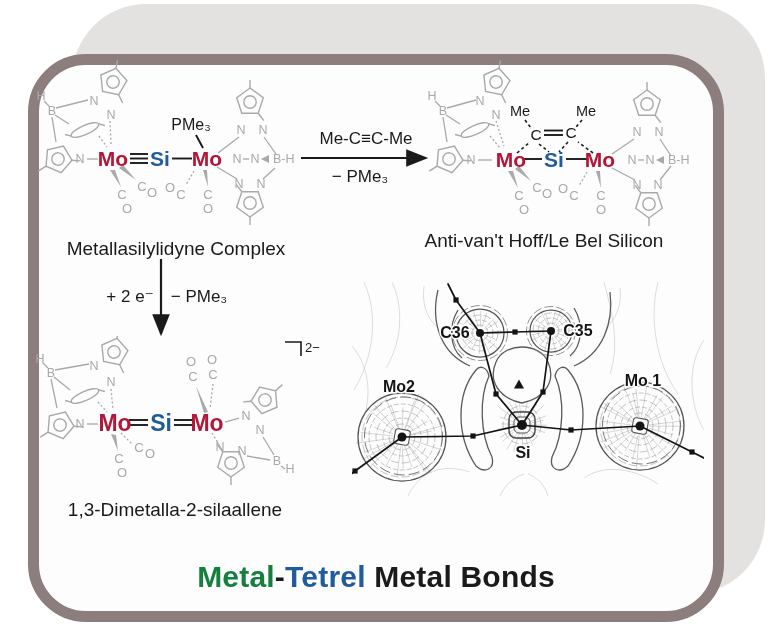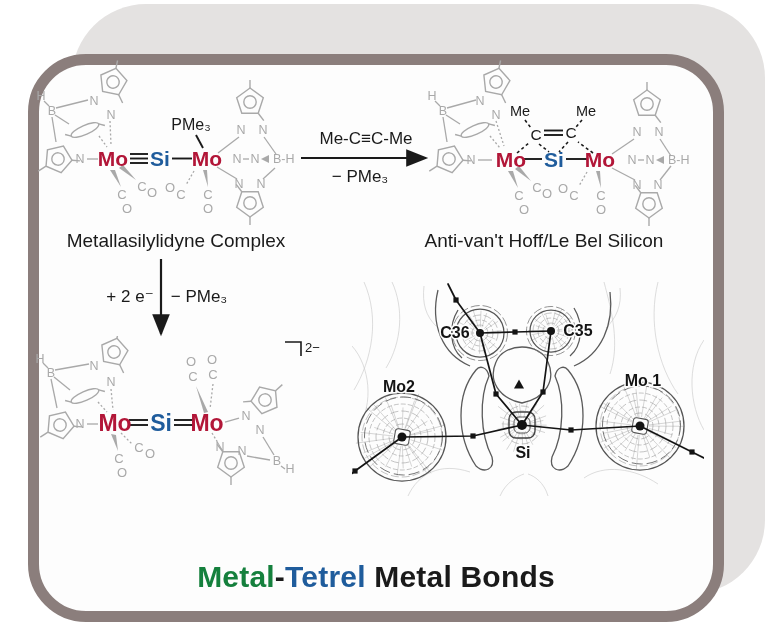--- a/index.html
+++ b/index.html
@@ -122,21 +122,21 @@
       <line class="bond" x1="94" y1="100.5" x2="112" y2="100.5"></line>
       <line class="bond" x1="94" y1="105" x2="112" y2="105"></line>
       <line class="bond" x1="136" y1="100.5" x2="156" y2="100.5"></line>
       <text class="atom mo" x="77" y="108">Mo</text>
       <text class="atom si" x="124" y="108">Si</text>
       <text class="atom mo" x="171" y="108">Mo</text>
       <text class="blk16" x="155" y="72">PMe₃</text>
       <line class="bond" x1="160" y1="77" x2="167" y2="90"></line>
     </g>
   </svg>
-  <div class="lbl" style="left:36px;top:230px;width:280px">Metallasilylidyne Complex</div>
+  <div class="lbl" style="left:36px;top:238px;width:280px">Metallasilylidyne Complex</div>
 
   <svg class="abs" style="left:298px;top:128px" width="142" height="62" viewBox="0 0 142 62">
     <text class="arrtext" x="68" y="16">Me-C≡C-Me</text>
     <line class="arrline" x1="3" y1="30" x2="128" y2="30" marker-end="url(#ah)"></line>
     <text class="arrtext" x="62" y="54">− PMe₃</text>
   </svg>
 
   <svg id="mol2" class="abs" style="left:426px;top:58px" width="292" height="178" viewBox="0 0 292 178">
     <g class="lig">
       <use href="#pz" transform="translate(70,24) rotate(12)"></use>
@@ -274,20 +274,21 @@
       <line class="bond" x1="140" y1="89" x2="159" y2="89"></line>
       <text class="atom mo" x="81" y="95">Mo</text>
       <text class="atom si" x="127" y="95">Si</text>
       <text class="atom mo" x="173" y="95">Mo</text>
     </g>
     <g>
       <polyline class="chg" points="251,6 267,6 267,20"></polyline>
       <text class="blk13" x="271" y="16">2−</text>
     </g>
   </svg>
+  <div class="lbl" style="left:25px;top:499px;width:300px">1,3-Dimetalla-2-silaallene</div>
 
   <svg id="cmap" class="abs" style="left:352px;top:282px" width="352" height="214" viewBox="0 0 352 214">
     <g>
       <path class="bgc" d="M12,0 C28,36 20,78 2,108"></path>
       <path class="bgc" d="M40,0 C52,26 50,60 34,86"></path>
       <path class="bgc" d="M252,0 C260,30 268,62 258,92"></path>
       <path class="bgc" d="M306,0 C296,40 306,84 326,112"></path>
       <path class="bgc" d="M0,64 C18,84 22,122 6,146"></path>
       <path class="bgc" d="M352,58 C334,84 338,124 352,148"></path>
       <path class="bgc" d="M56,214 C66,192 88,180 118,190"></path>

